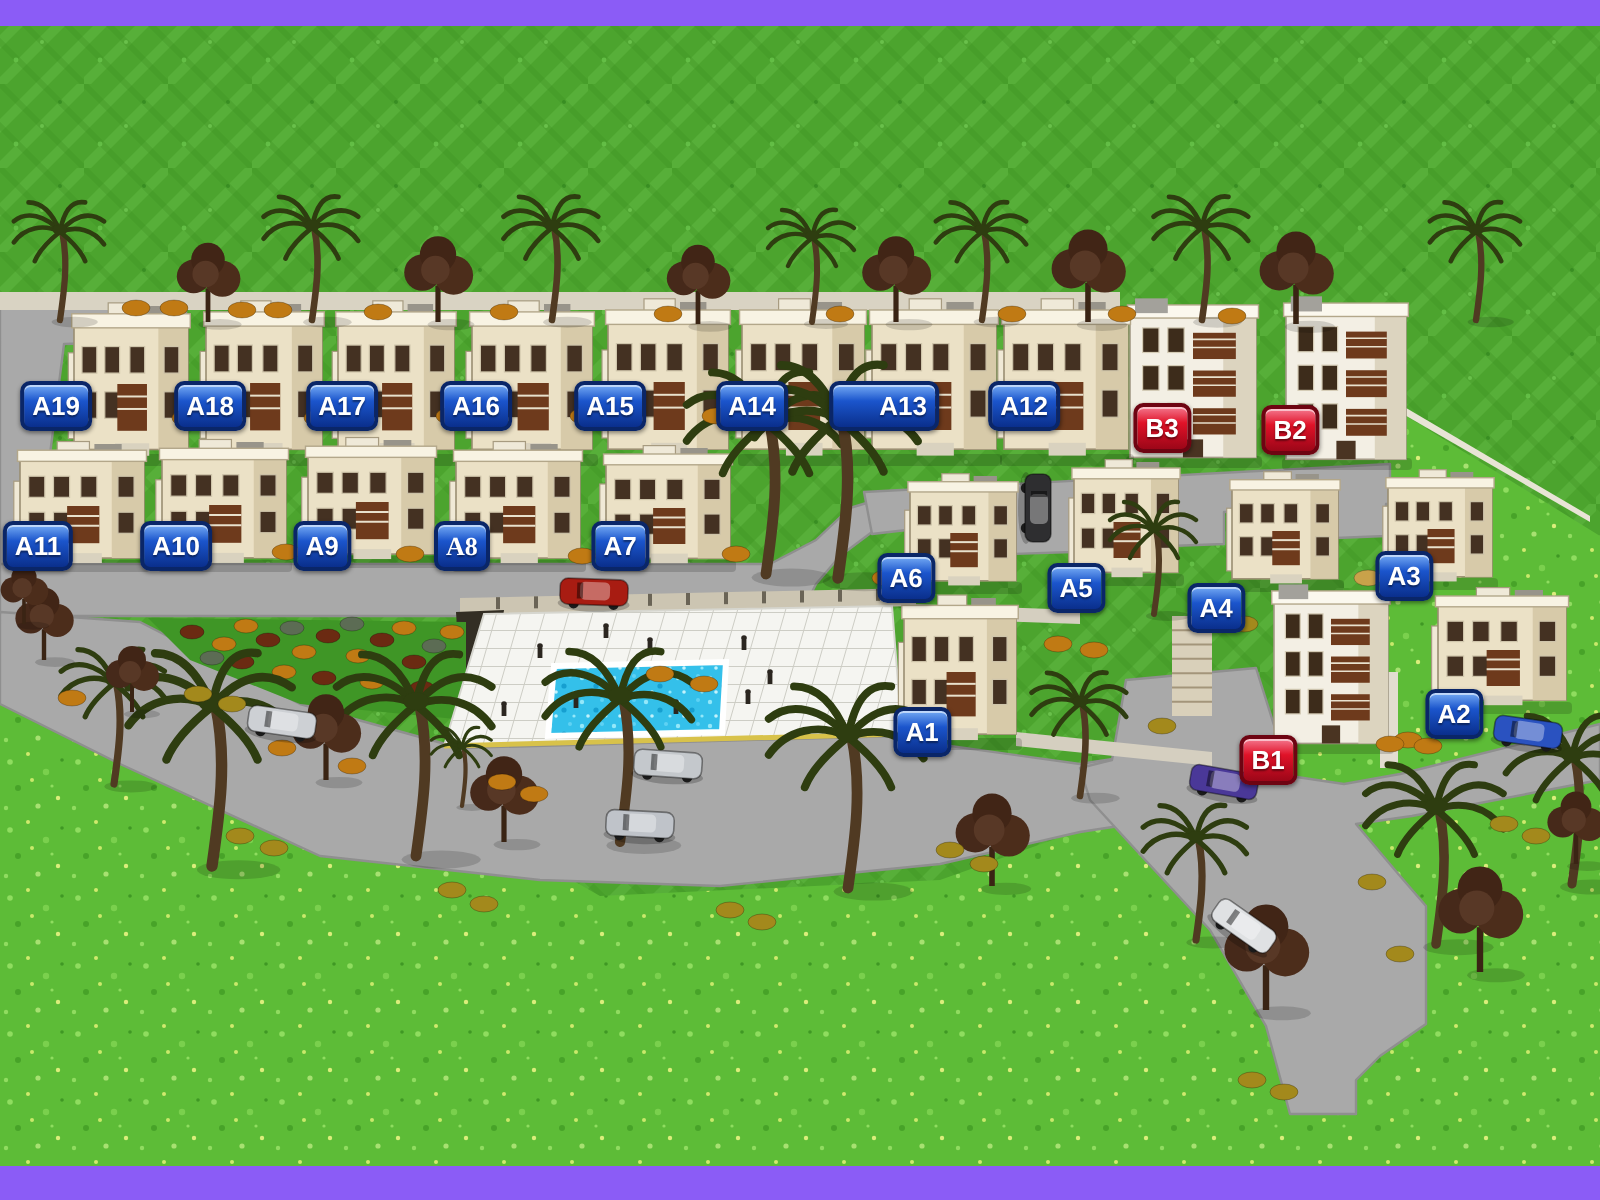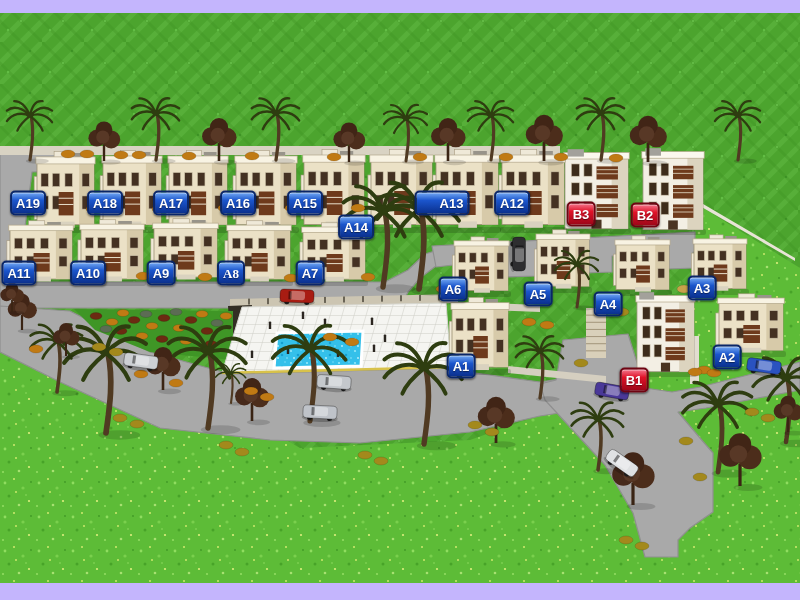--- a/index.html
+++ b/index.html
@@ -1,16 +1,16 @@
 <!DOCTYPE html>
 <html style="--label-blue: #1b55cc; --label-red: #e01228;"><head>
 <meta charset="utf-8">
 <style>
   html,body{margin:0;padding:0;background:#ffffff;}
-  .scene{position:relative;width:800px;height:600px;background:#c4b5fd;overflow:hidden;
+  .scene{position:relative;width:800px;height:600px;background:#8b5cf6;overflow:hidden;
          font-family:"Liberation Sans",sans-serif;}
   .scene svg{position:absolute;left:0;top:0;}
   #labels{position:absolute;left:0;top:0;width:800px;height:600px;pointer-events:none;}
   .badge{position:absolute;transform:translate(-50%,-50%);pointer-events:auto;cursor:pointer;
          font:bold 13px "Liberation Sans",sans-serif;color:#fff;line-height:1;
          padding:4px 4px;min-width:16px;text-align:center;border-radius:5px;
          text-shadow:0 1px 1px rgba(0,0,0,.45);
          box-shadow:inset 0 1px 0 rgba(255,255,255,.55), 0 1px 2px rgba(0,0,0,.45);}
   .badge.blue{background:linear-gradient(180deg,#74aaf4 0%,var(--label-blue,#1b55cc) 38%,#0a2f8c 100%);
          border:2px solid #0a2668;}
@@ -1126,21 +1126,21 @@
           <rect x="-8.5" y="-4.5" width="3" height="8" fill="rgba(0,0,0,.45)"></rect>
         </g>
       </g>
   </svg>
   <div id="labels">
       <div class="badge blue" style="left: 28px; top: 203px;">A19</div>
       <div class="badge blue" style="left: 105px; top: 203px;">A18</div>
       <div class="badge blue" style="left: 171px; top: 203px;">A17</div>
       <div class="badge blue" style="left: 238px; top: 203px;">A16</div>
       <div class="badge blue" style="left: 305px; top: 203px;">A15</div>
-      <div class="badge blue" style="left: 356px; top: 203px; margin-top: 24px;">A14</div>
+      <div class="badge blue" style="left: 376px; top: 203px;">A14</div>
       <div class="badge blue" style="left: 442px; top: 203px; padding-left: 23px;">A13</div>
       <div class="badge blue" style="left: 512px; top: 203px;">A12</div>
       <div class="badge red" style="left: 581px; top: 214px;">B3</div>
       <div class="badge red" style="left: 645px; top: 215px;">B2</div>
       <div class="badge blue" style="left: 19px; top: 273px;">A11</div>
       <div class="badge blue" style="left: 88px; top: 273px;">A10</div>
       <div class="badge blue" style="left: 161px; top: 273px;">A9</div>
       <div class="badge blue" style="left: 231px; top: 273px; font-family: Liberation Serif, serif;">A8</div>
       <div class="badge blue" style="left: 310px; top: 273px;">A7</div>
       <div class="badge blue" style="left: 453px; top: 289px;">A6</div>

